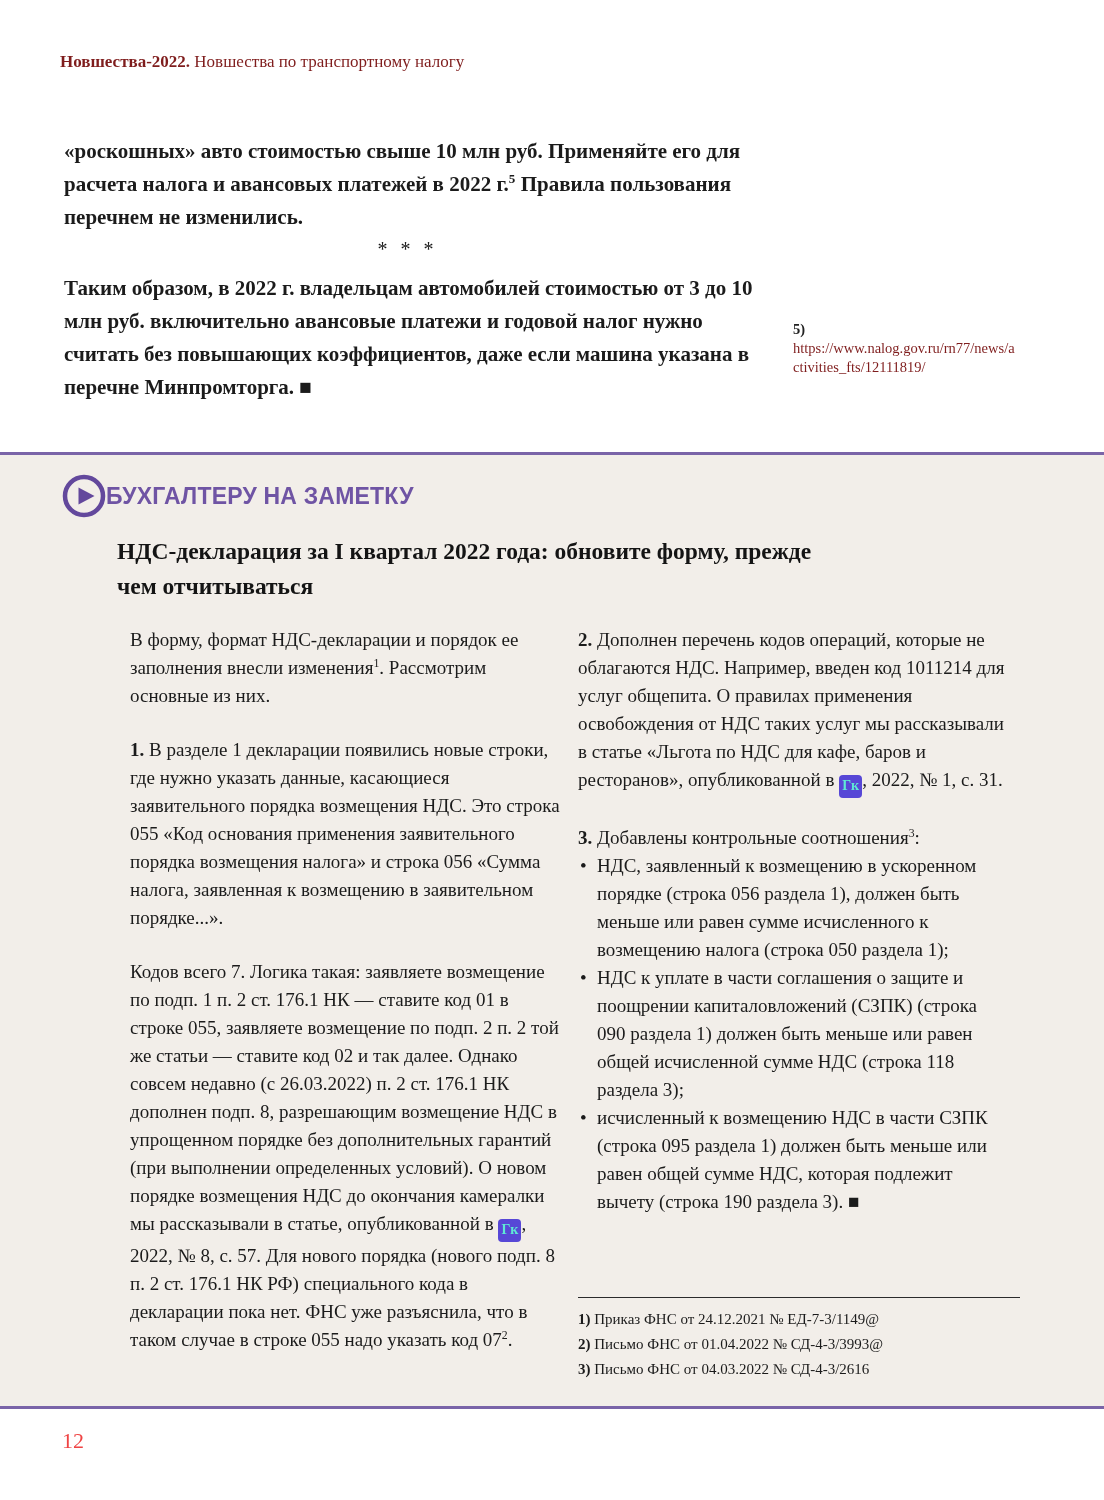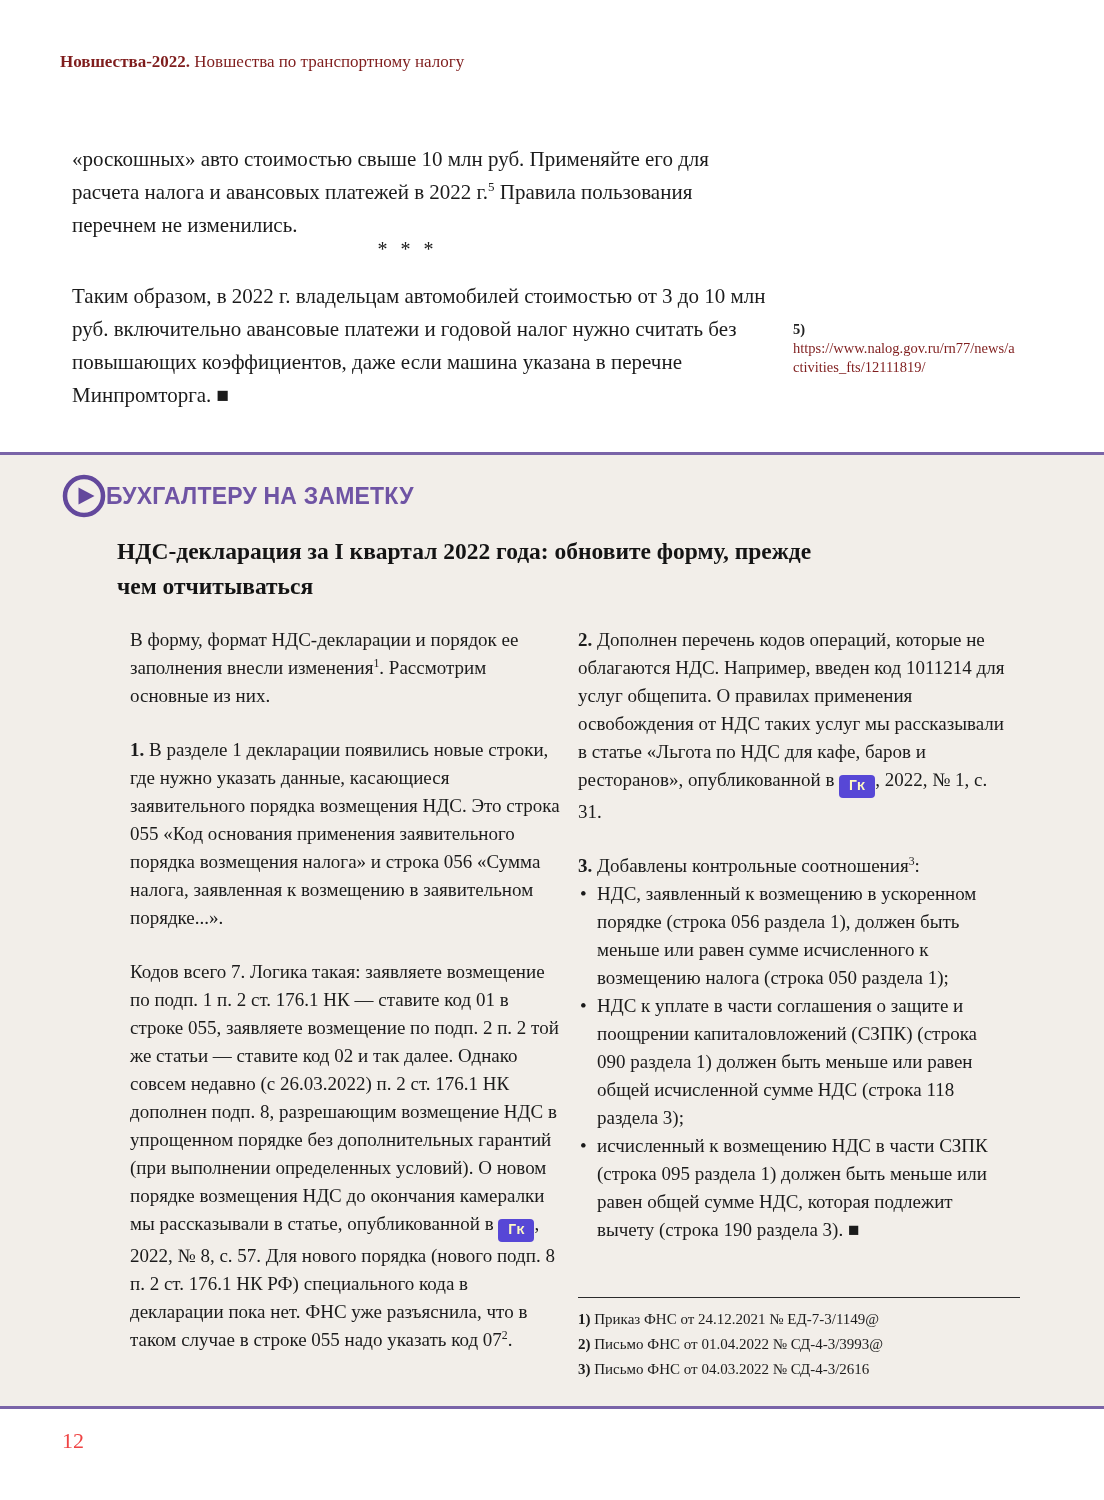--- a/index.html
+++ b/index.html
@@ -2,22 +2,22 @@
 <html lang="ru"><head>
 <meta charset="utf-8">
 <style>
   html,body{margin:0;padding:0;background:#ffffff;}
   .page{position:relative;width:1104px;height:1500px;background:#ffffff;overflow:hidden;
         font-family:"Liberation Serif", serif;color:#1b1b1b;}
 
   
   .doc-header{position:absolute;left:60px;top:52px;font-size:17px;color:#7f1d1d;}
   .hdr-bold{font-weight:bold;}
-  .intro-p{position:absolute;left:60px;width:695px;margin:12px;font-size:21px;line-height:33px;
-           text-align:left;hyphens:auto;}
+  .intro-p{position:absolute;left:60px;width:695px;margin:4px;font-size:21px;line-height:33px;
+           text-align:left;hyphens:auto;font-weight:bold;}
   .p1{top:131px;}
   .separator{position:absolute;left:60px;top:238px;width:695px;text-align:center;
              font-size:20px;letter-spacing:4px;color:#1b1b1b;}
   .p2{top:268px;}
 
   .side-footnote{position:absolute;left:793px;top:320px;width:228px;font-size:14.5px;
                  line-height:19px;}
   .fn-marker{color:#222;font-weight:bold;font-family:"Liberation Serif",serif;}
   .fn-url{color:#7f1d1d;text-decoration:none;overflow-wrap:anywhere;cursor:pointer;text-align:right;}
 
@@ -33,23 +33,23 @@
   .note-title{position:absolute;left:117px;top:534px;width:700px;margin:0;font-size:23.5px;
               line-height:35px;font-weight:bold;color:#141414;font-family:Liberation Serif, serif;}
 
   .col{position:absolute;top:626px;width:432px;font-size:19px;line-height:28px;hyphens:auto;}
   .col1{left:130px;}
   .col2{left:578px;}
   .col p{margin:0 0 26px 0;}
   .num{font-weight:bold;}
   sup{font-size:0.62em;line-height:0;}
 
-  .gk-badge{display:inline-flex;align-items:center;justify-content:center;width:36px;height:23px;
-            background:#5747d6;color:#fef9c3;border-radius:4px;
-            font-family:Liberation Mono, monospace;font-size:14px;font-weight:bold;
+  .gk-badge{display:inline-flex;align-items:center;justify-content:center;width:23px;height:23px;
+            background:#5747d6;color:#5eead4;border-radius:4px;
+            font-family:Liberation Serif, serif;font-size:14px;font-weight:bold;
             vertical-align:-4px;}
 
   .bullets{list-style:none;margin:0;padding:0;}
   .bullets li{position:relative;padding-left:19px;margin:0;}
   .bullets li::before{content:"\2022";position:absolute;left:2px;top:0;}
 
   .foot-block{position:absolute;left:578px;top:1297px;width:442px;}
   .foot-rule{border-top:1.5px solid #2b2b2b;margin-bottom:9px;}
   .foot-line{font-size:15px;line-height:25px;}
   .foot-line b{font-family:"Liberation Serif",serif;}

